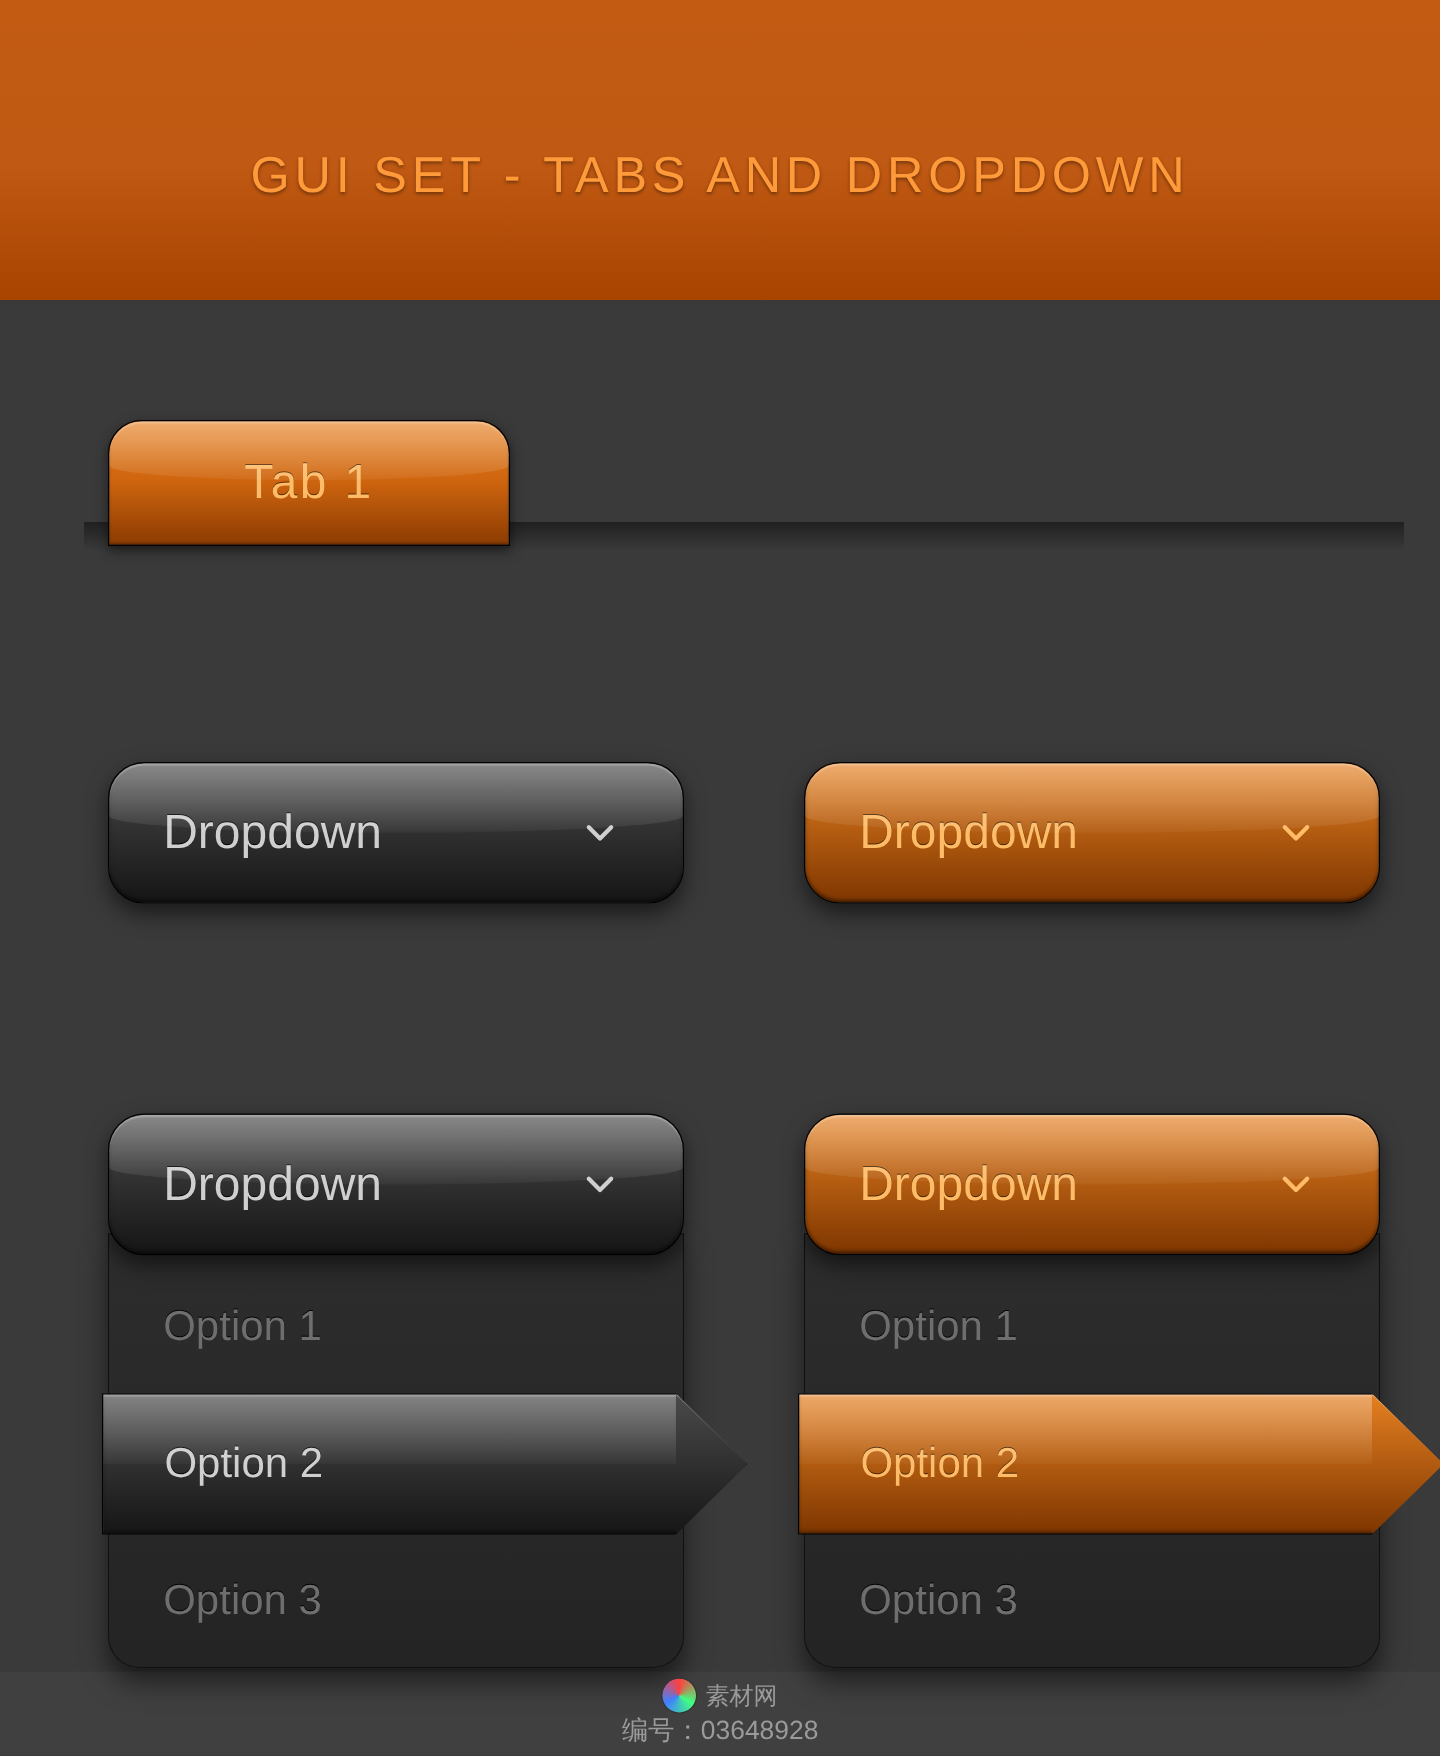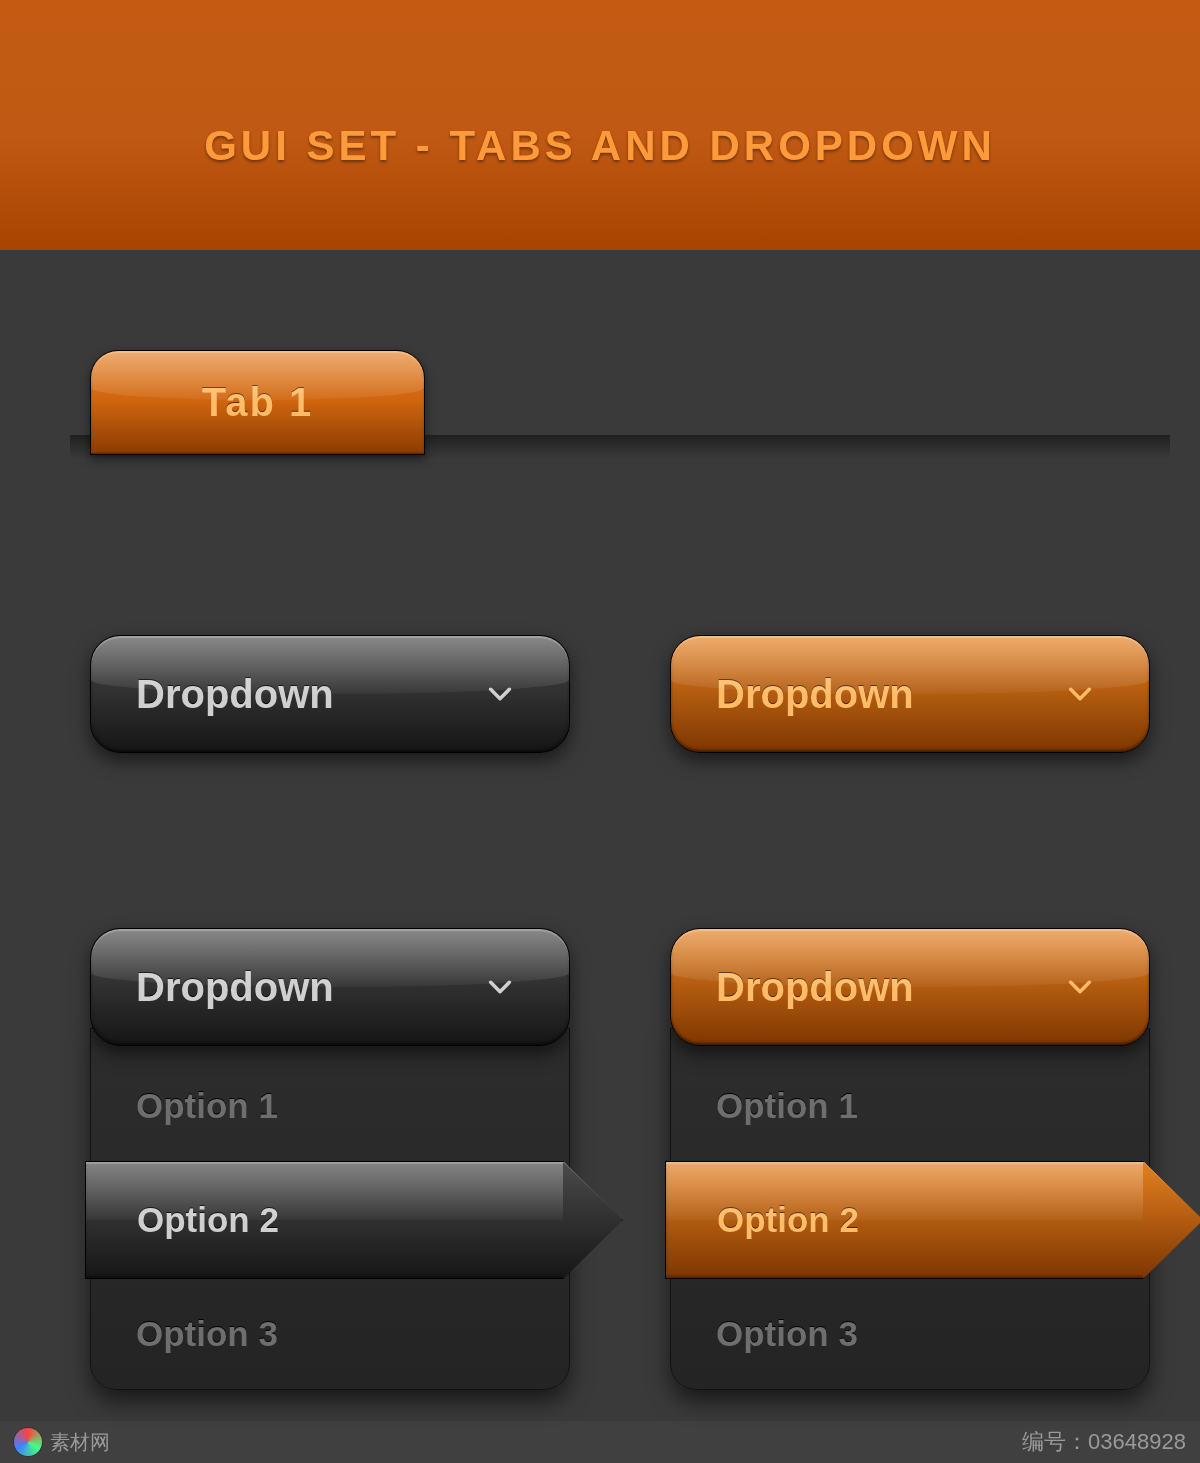--- a/index.html
+++ b/index.html
@@ -13,27 +13,27 @@
   
   .header {
     width:100%; height:250px;
     background:linear-gradient(to bottom,#c35b13 0%,#bf5913 55%,#a84300 100%);
     display:flex; justify-content:center; align-items:center;
   }
   .header .title {
     color:#ff9a3a;
     font-size:42px;
     letter-spacing:4px;
-    font-weight:700;
+    font-weight:400;
     text-shadow:0 2px 3px rgba(0,0,0,.4);
     margin-top:42px;
   }
 
   
-  .stage { padding:100px 30px 0 70px;font-weight:bold; }
+  .stage { padding:100px 30px 0 70px; }
 
   
   .tab-row { display:flex; gap:25px; padding:0 20px; position:relative; }
   .tab-row::after {
     content:""; position:absolute; left:0; right:0; bottom:-4px;
     height:24px; width:100%;
     background:linear-gradient(to bottom, rgba(0,0,0,.45), rgba(0,0,0,0));
     z-index:0;
   }
   .tab {
@@ -132,20 +132,21 @@
   .dd-btn.orange .chev svg path,
   .dd-open.orange .chev svg path { stroke:#ffbb66; }
 
   
   .wm {
     position:absolute; bottom:0; left:0; right:0;
     display:flex; justify-content:space-between; align-items:center;
     padding:6px 14px;
     font-size:22px; color:#9a9a9a;
     background:rgba(255,255,255,.03);
+    flex-direction:column;
   }
   .wm .badge { display:flex; align-items:center; gap:8px; font-size:20px;}
   .wm .badge .logo{
     width:28px;height:28px;border-radius:50%;
     background:conic-gradient(#ff4040,#40ff80,#4080ff,#ff4040);
     box-shadow:0 0 0 1px #333;
   }
 </style>
 </head>
 <body>

